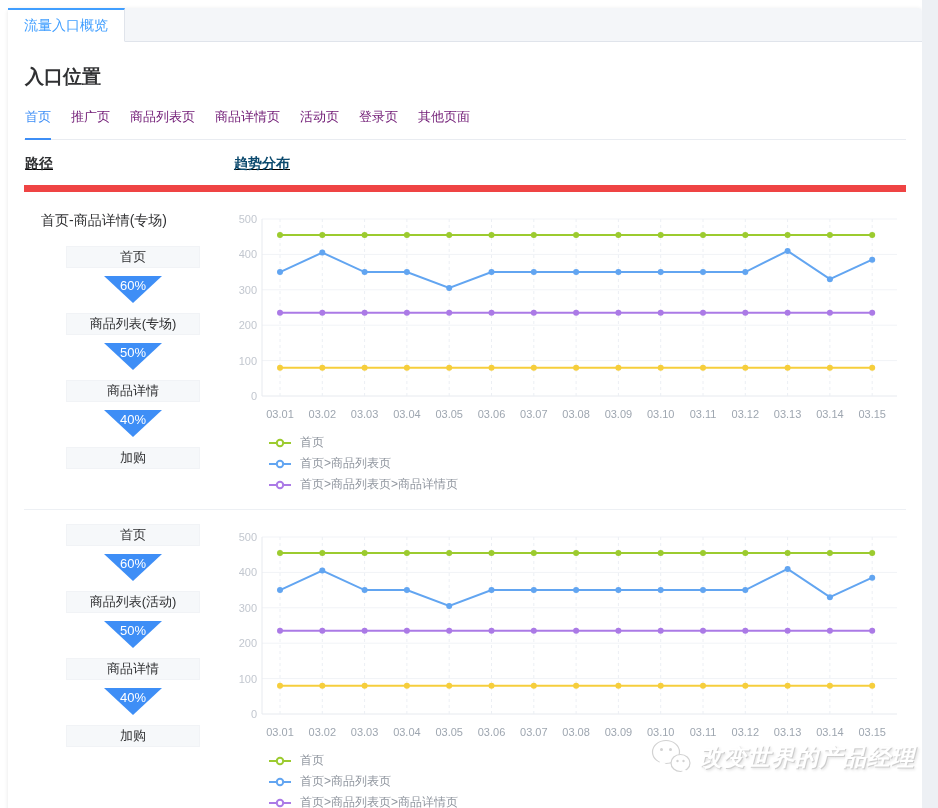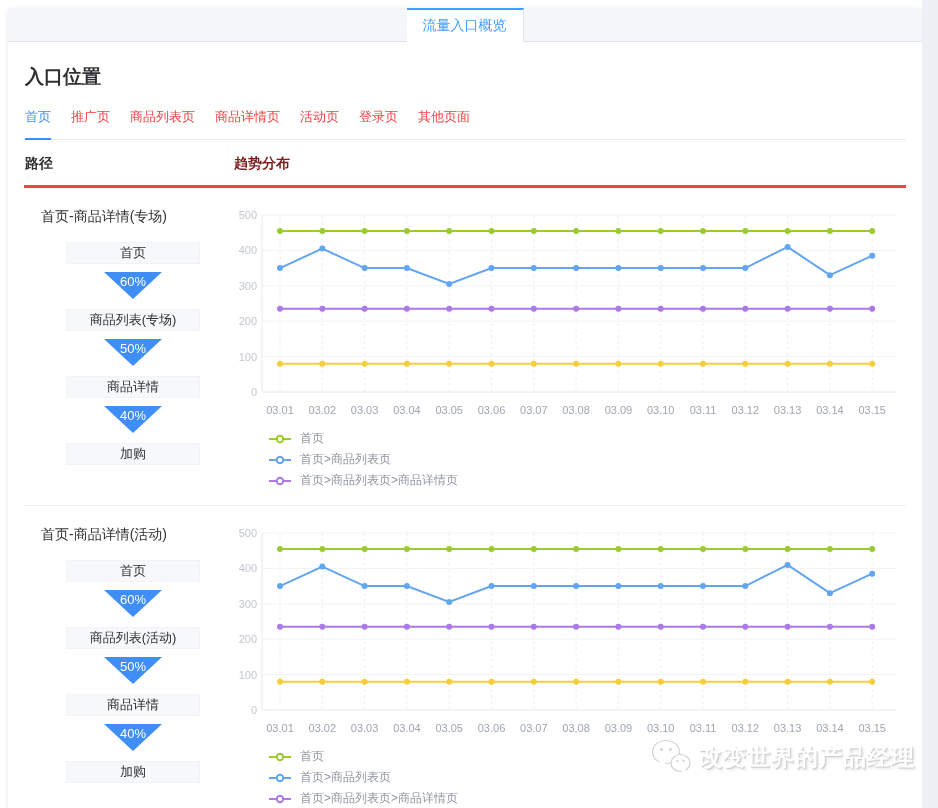--- a/index.html
+++ b/index.html
@@ -8,36 +8,36 @@
 
   .scroll-track { position:absolute; right:0; top:0; width:16px; height:808px;
     background:#edf0f4; }
 
   .card { position:absolute; left:8px; top:8px; width:914px; min-height:800px;
     background:#fff; border-radius:4px 4px 0 0;
     box-shadow:0 1px 4px rgba(0,0,0,0.10); }
 
   
   .tab-header { height:34px; background:#f4f6f9; border-bottom:1px solid #e0e4eb;
-    border-radius:4px 4px 0 0; display:flex;justify-content:center; }
+    border-radius:4px 4px 0 0; display:flex; }
   .tab { padding:0 16px; line-height:33px; font-size:14px; color:#303133; cursor:pointer; }
   .tab.active { background:#fff; color:#409eff; border-top:2px solid #409eff;
     border-right:1px solid #e0e4eb; line-height:30px; margin-bottom:-1px;
     border-bottom:1px solid #fff; }
 
   .content { padding:14px 16px 0 16px; }
   .section-title { font-size:19px; font-weight:bold; color:#303133; margin:8px 0 18px 1px; }
 
   .subtabs { display:flex; gap:20px; border-bottom:1px solid #e9ecf1; padding-left:1px; }
-  .subtab { font-size:13px; color:#ef4444; padding-bottom:12px; cursor:pointer; }
+  .subtab { font-size:13px; color:#701a75; padding-bottom:12px; cursor:pointer; }
   .subtab.active { color:#3e8ef6; border-bottom:2px solid #3e8ef6; margin-bottom:-1px; }
 
-  .cols-header { display:flex; border-bottom:3px solid #ef4444; padding:15px 0 12px 0; }
+  .cols-header { display:flex; border-bottom:7px solid #ef4444; padding:15px 0 12px 0;text-decoration:underline; }
   .col-path  { width:210px; font-weight:bold; font-size:14px; color:#303133; padding-left:1px; }
-  .col-trend { font-weight:bold; font-size:14px; color:#7f1d1d; }
+  .col-trend { font-weight:bold; font-size:14px; color:#0c4a6e; }
 
   .row { display:flex; padding-top:14px; }
   .divider { border-top:1px solid #edf0f4; margin-top:10px; }
 
   .funnel-col { width:211px; flex:none; }
   .funnel-title { font-size:14px; color:#303133; margin:6px 0 16px 17px; }
   .funnel-box { width:134px; height:22px; line-height:20px; text-align:center;
     font-size:13px; color:#303133; background:#f6f8fa; border:1px solid #f1f3f6;
     margin-left:42px; }
   .funnel-arrow { width:58px; height:27px; margin:8px 0 10px 80px; background:#3e8ef6;
@@ -45,21 +45,21 @@
   .funnel-arrow span { font-size:13px; color:#fff; line-height:19px; }
 
   .chart-col { flex:1; }
   .legend { list-style:none; margin:2px 0 0 33px; }
   .legend li { display:flex; align-items:center; gap:8px; height:13px; margin-bottom:8px; cursor:pointer; }
   .legend .lbl { font-size:12px; color:#8f959e; }
 
   .watermark { position:absolute; left:650px; top:738px; display:flex; align-items:center;
     gap:7px; pointer-events:none; }
   .watermark-text { font-size:23px; font-weight:bold; color:#fff; letter-spacing:1px;
-    text-shadow:1px 1px 0 #cdcdcd, 2px 2px 3px #dedede; }
+    text-shadow:1px 1px 0 #cdcdcd, 2px 2px 3px #dedede;font-style:italic; }
 </style>
 </head>
 <body>
 
 <div class="card">
   <div class="tab-header">
     <div class="tab active">流量入口概览</div>
   </div>
 
   <div class="content">
@@ -220,21 +220,20 @@
                   <line x1="1" y1="5" x2="23" y2="5" stroke="#ab7ae6" stroke-width="2"></line>
                   <circle cx="12" cy="5" r="3.2" fill="#fff" stroke="#ab7ae6" stroke-width="2"></circle>
                 </svg>
                 <span class="lbl">首页&gt;商品列表页&gt;商品详情页</span>
               </li>
             </ul></div>
         </div>
         <div class="divider"></div>
         <div class="row">
           <div class="funnel-col">
-            <div class="funnel-title">首页-商品详情(活动)</div>
             <div class="funnel-box">首页</div>
             <div class="funnel-arrow"><span>60%</span></div>
             <div class="funnel-box">商品列表(活动)</div>
             <div class="funnel-arrow"><span>50%</span></div>
             <div class="funnel-box">商品详情</div>
             <div class="funnel-arrow"><span>40%</span></div>
             <div class="funnel-box">加购</div>
           </div>
           <div class="chart-col"><svg width="687" height="224">
               <line x1="27" y1="190.0" x2="662" y2="190.0" stroke="#e7eaef" stroke-width="1"></line>

